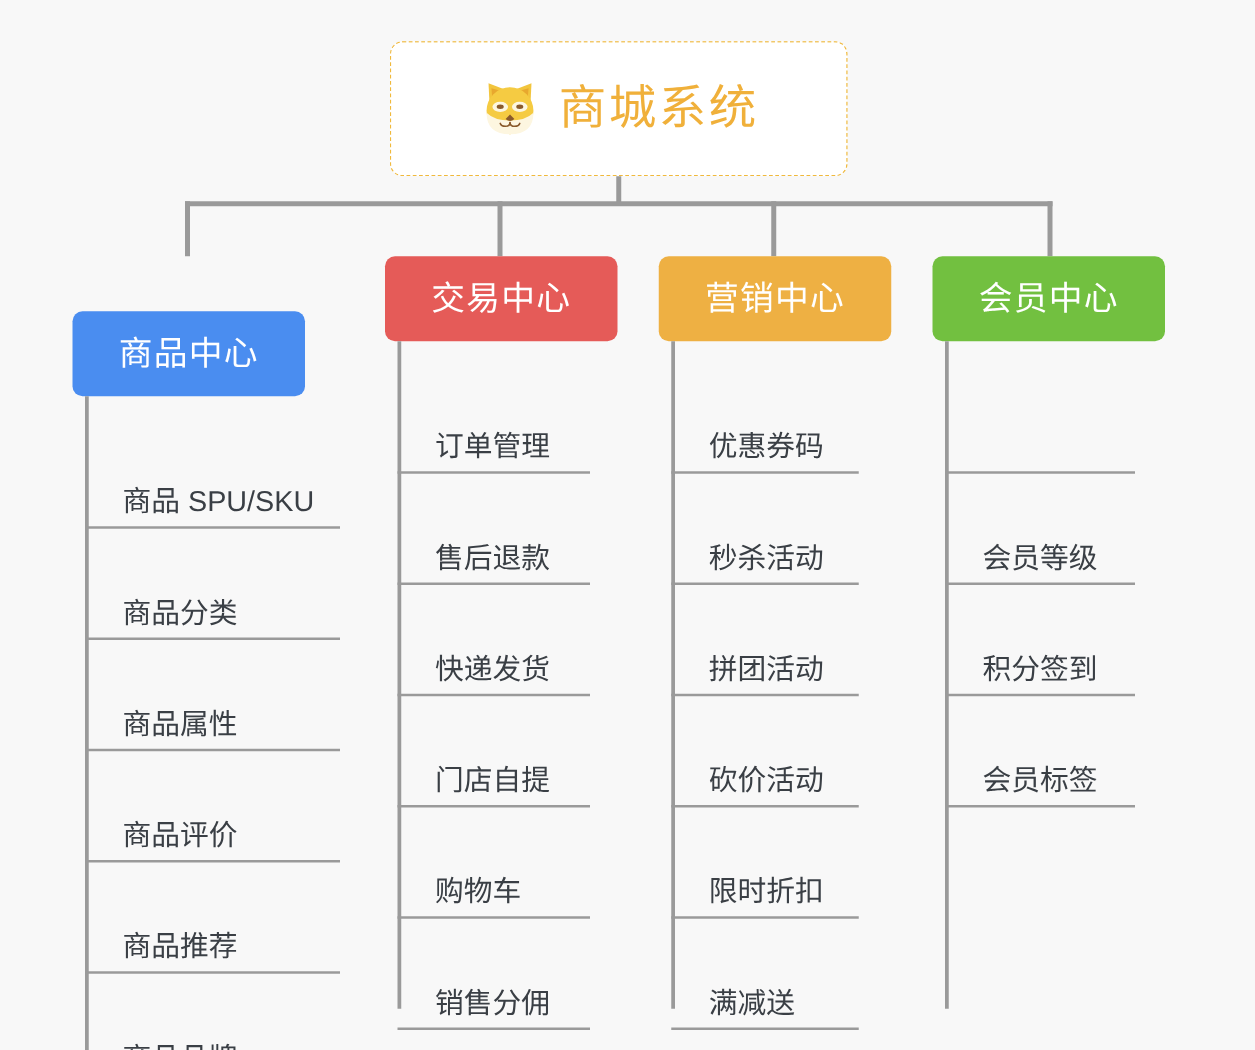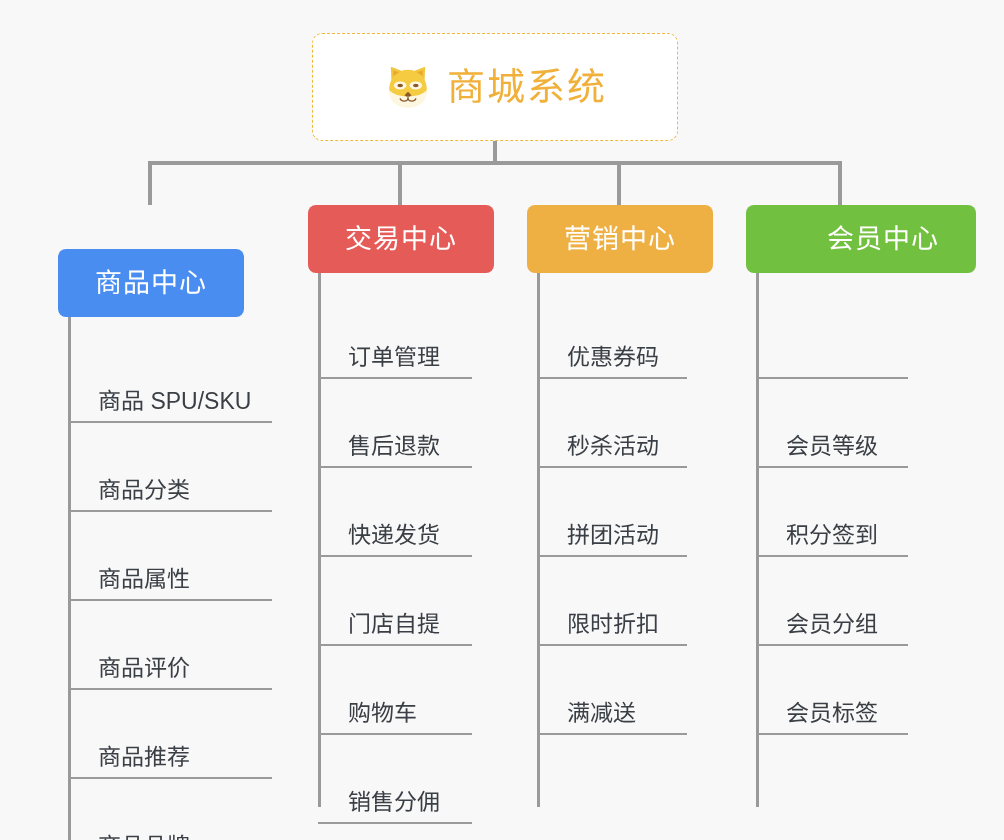--- a/index.html
+++ b/index.html
@@ -250,50 +250,50 @@
       <div class="leaf">
           <span class="leaf-underline" style="width: 150px;"></span>
           <span class="leaf-label">秒杀活动</span>
         </div>
       <div class="leaf">
           <span class="leaf-underline" style="width: 150px;"></span>
           <span class="leaf-label">拼团活动</span>
         </div>
       <div class="leaf">
           <span class="leaf-underline" style="width: 150px;"></span>
+          <span class="leaf-label">砍价活动</span>
+        </div>
+      <div class="leaf">
+          <span class="leaf-underline" style="width: 150px;"></span>
           <span class="leaf-label">限时折扣</span>
         </div>
       <div class="leaf">
           <span class="leaf-underline" style="width: 150px;"></span>
           <span class="leaf-label">满减送</span>
         </div>
     </div>
   </div>
 
   <div class="column" style="left:746px;">
-    <div class="cat-box w-green" style="background: rgb(114, 192, 64); width: 186px; padding-left: 44px;">
+    <div class="cat-box w-green" style="background: rgb(114, 192, 64); width: 186px;">
       <span>会员中心</span>
     </div>
     <div class="leaf-list">
       <div class="spine" style="height: 534px;"></div>
       <div class="leaf">
           <span class="leaf-underline" style="width: 152px;"></span>
         </div>
       <div class="leaf">
           <span class="leaf-underline" style="width: 152px;"></span>
           <span class="leaf-label">会员等级</span>
         </div>
       <div class="leaf">
           <span class="leaf-underline" style="width: 152px;"></span>
           <span class="leaf-label">积分签到</span>
         </div>
       <div class="leaf">
           <span class="leaf-underline" style="width: 152px;"></span>
-          <span class="leaf-label">会员分组</span>
-        </div>
-      <div class="leaf">
-          <span class="leaf-underline" style="width: 152px;"></span>
           <span class="leaf-label">会员标签</span>
         </div>
     </div>
   </div>
 
 </div>
 
 </body></html>

